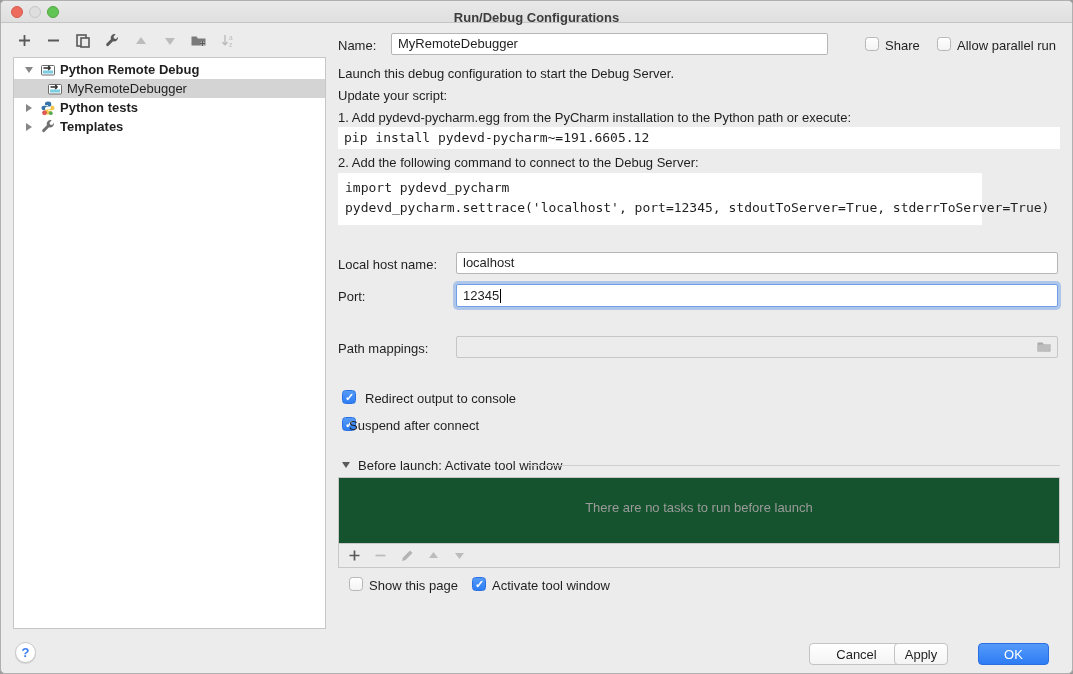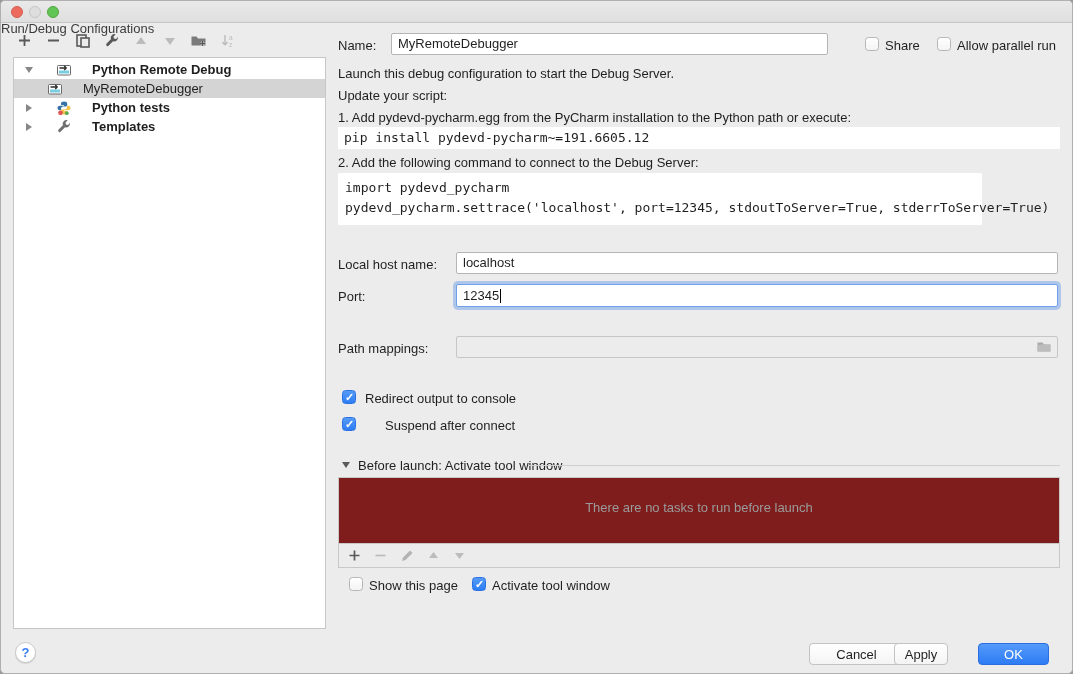--- a/index.html
+++ b/index.html
@@ -9,36 +9,36 @@
     background:#ececec; overflow:hidden;
     font-family:"Liberation Sans", sans-serif; font-size:13px; color:#1f1f1f;
     border:1px solid #b0b0b0; border-radius:5px;
   }
   
   .titlebar {
     position:absolute; left:0; top:0; width:100%; height:22px;
     background:linear-gradient(#e9e9e9,#dfdfdf); border-bottom:1px solid #c4c4c4;
   }
   .title {
-    position:absolute; left:0; right:0; top:20px; text-align:left;
-    font-size:13px; color:#3c3c3c;
+    position:absolute; left:0; right:0; top:9px; text-align:center;
+    font-size:13px; color:#3c3c3c;font-weight:bold;
   }
   .light { position:absolute; top:5px; width:12px; height:12px; border-radius:50%; }
   .light.red   { left:10px; background:#ed6a5f; border:1px solid #d55c50; }
   .light.gray  { left:28px; background:#dedede; border:1px solid #c6c6c6; }
   .light.green { left:46px; background:#61c555; border:1px solid #51a63e; }
   
   .tree-toolbar { position:absolute; left:15px; top:31px; display:flex; gap:12px; align-items:center; }
   .tbtn { width:17px; height:17px; display:flex; align-items:center; justify-content:center; }
   
   .tree-panel {
     position:absolute; left:12px; top:56px; width:313px; height:572px;
     background:#fff; border:1px solid #c6c6c6; padding-top:2px;
   }
-  .tree-row { position:relative; height:19px; display:flex; align-items:center; gap:20px; }
+  .tree-row { position:relative; height:19px; display:flex; align-items:center; gap:4px; }
   .tree-row .label { font-weight:bold; white-space:nowrap; }
   .tree-row.child .label { font-weight:normal; }
   .tree-row.selected { background:#d4d4d4; }
   .tw { width:14px; display:flex; justify-content:center; flex:none; }
   .arrow-down { width:0; height:0; border-left:4.5px solid transparent; border-right:4.5px solid transparent; border-top:6px solid #878787; }
   .arrow-right { width:0; height:0; border-top:4.5px solid transparent; border-bottom:4.5px solid transparent; border-left:6px solid #878787; }
   .indent0 { padding-left:8px; }
   .indent1 { padding-left:33px; }
   .ticon { width:16px; height:16px; flex:none; }
   
@@ -64,21 +64,21 @@
   .cb.checked {
     background:linear-gradient(#559af8,#2d7df4); border:1px solid #2a72e4;
   }
   .cb.checked::after {
     content:"✓"; position:absolute; left:0; top:-1px; width:13px;
     color:#fff; font-size:11px; font-weight:bold; text-align:center; line-height:15px;
   }
   
   .bl-triangle { position:absolute; width:0; height:0; border-left:4.5px solid transparent; border-right:4.5px solid transparent; border-top:6px solid #5a5a5a; }
   .hairline { position:absolute; height:1px; background:#cfcfcf; }
-  .tasks-panel { position:absolute; left:337px; top:476px; width:722px; height:91px; border:1px solid #c8c8c8; background:#7f1d1d; }
+  .tasks-panel { position:absolute; left:337px; top:476px; width:722px; height:91px; border:1px solid #c8c8c8; background:#14532d; }
   .tasks-empty { position:absolute; left:0; right:0; top:22px; text-align:center; color:#9b9b9b; }
   .tasks-toolbar {
     position:absolute; left:0; right:0; bottom:0; height:24px;
     background:#ececec; border-top:1px solid #c8c8c8;
     display:flex; align-items:center; gap:13px; padding-left:9px;
   }
   
   .btn {
     position:absolute; height:22px; border-radius:4px; border:1px solid #c3c3c3;
     background:linear-gradient(#fff,#f4f4f4); font-size:13px; color:#1f1f1f;
@@ -220,21 +220,21 @@
   <div class="field disabled" style="left:455px; top:335px; width:602px; height:22px;">
     <svg style="position:absolute; right:5px; top:3px;" width="16" height="14" viewBox="0 0 16 14">
         <path d="M1.5 2.5h5l1.5 2h6.5v7h-13z" fill="#a9a9a9"></path>
         <path d="M1.5 6.5l2-2h11l-1 7h-12z" fill="#bdbdbd"></path>
       </svg>
   </div>
 
   <div class="cb checked" style="left:341px; top:389px;"></div>
   <div class="lbl" style="left:364px; top:390px;">Redirect output to console</div>
   <div class="cb checked" style="left:341px; top:416px;"></div>
-  <div class="lbl" style="left:384px; top:417px;">Suspend after connect</div>
+  <div class="lbl" style="left:348px; top:417px;">Suspend after connect</div>
 
   <span class="bl-triangle" style="left:341px; top:461px;"></span>
   <div class="lbl" style="left:357px; top:457px;">Before launch: Activate tool window</div>
   <div class="hairline" style="left:527px; top:464px; width:532px;"></div>
 
   <div class="tasks-panel">
     <div class="tasks-empty">There are no tasks to run before launch</div>
     <div class="tasks-toolbar">
       <svg width="13" height="13" viewBox="0 0 13 13">
           <path d="M6.5 1.5v10M1.5 6.5h10" stroke="#595959" stroke-width="1.7"></path>

